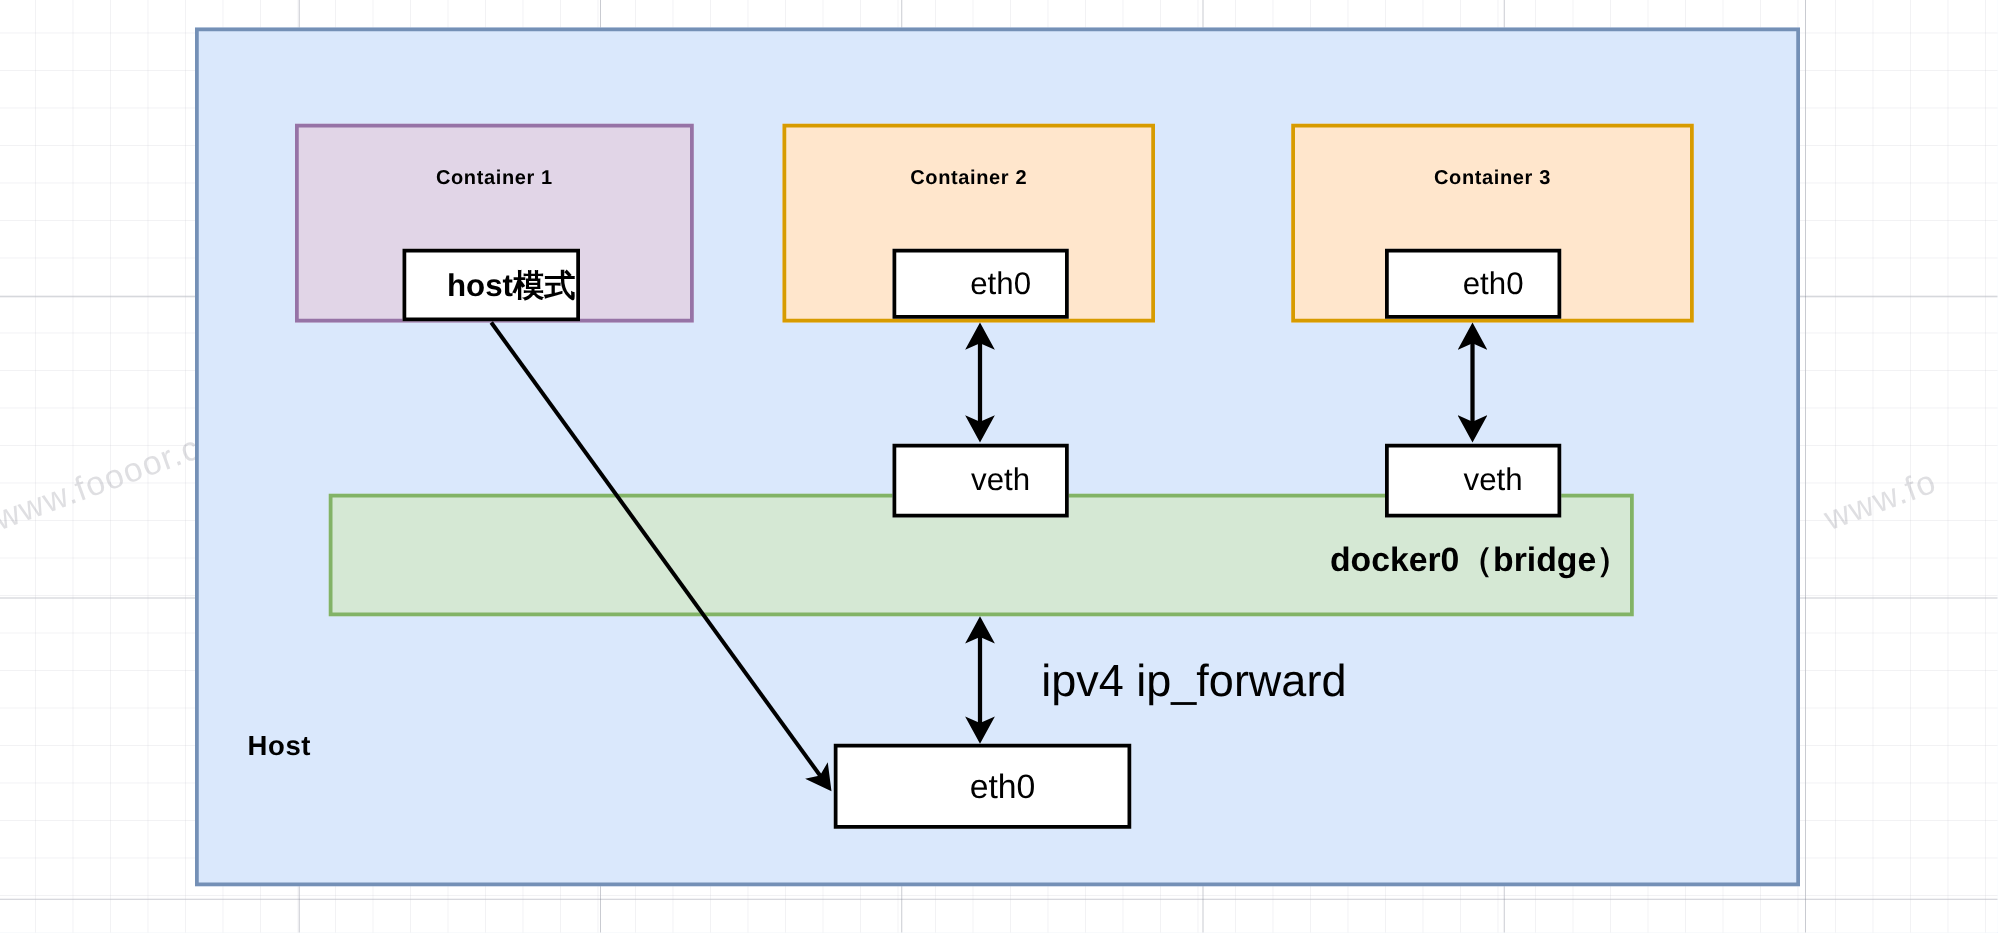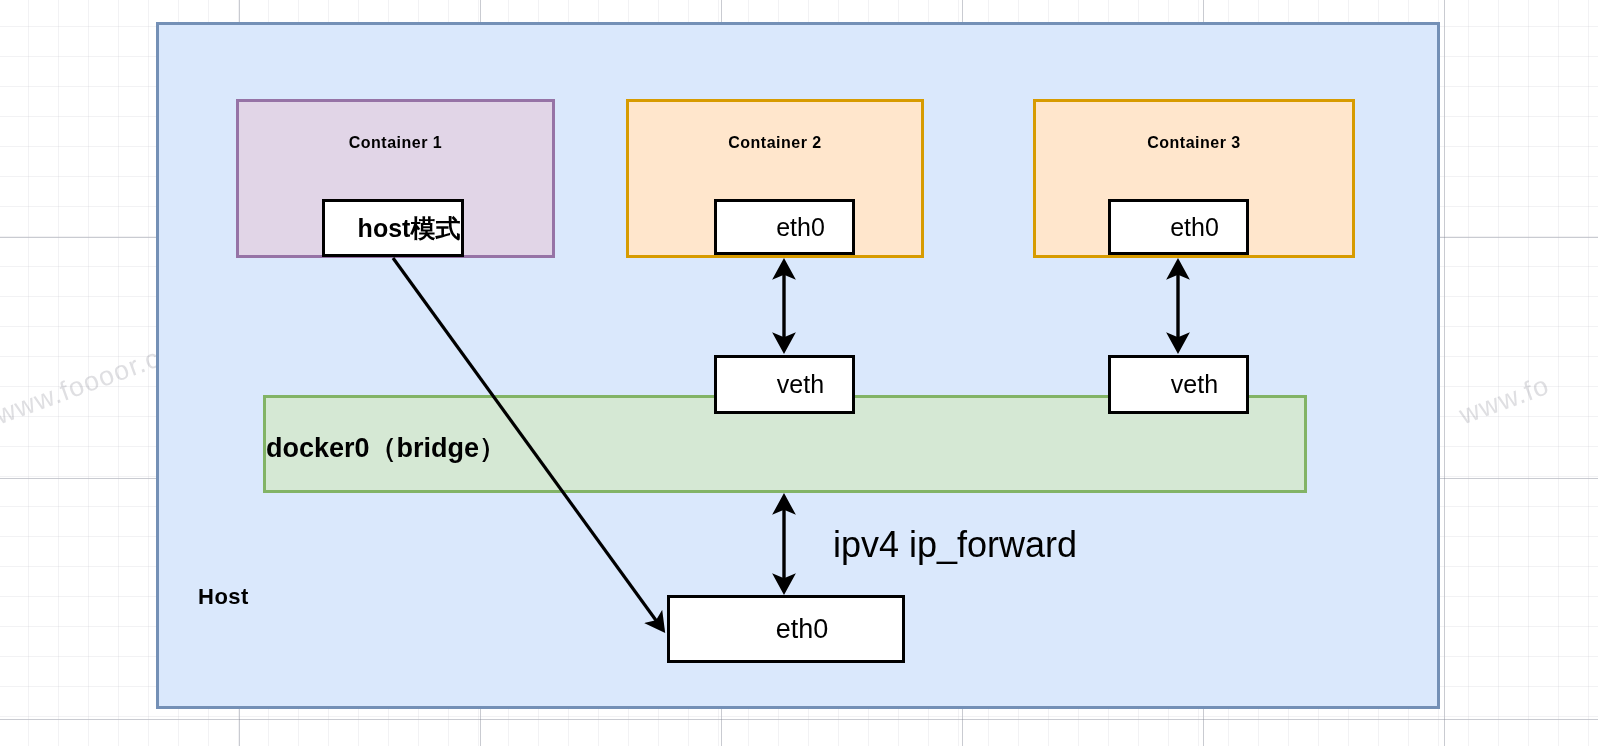--- a/index.html
+++ b/index.html
@@ -139,21 +139,21 @@
     box-sizing: border-box;
     left: 263px; top: 395px;
     width: 1044px; height: 98px;
     background: #d5e8d4;
     border: 3px solid #82b366;
   }
   #docker0-label {
     position: absolute;
     left: 0; right: 0;
     top: 32px;
-    text-align: left;
+    text-align: right;
     font-size: 27px;
     font-weight: bold;
     color: #000;
   }
 
   #ipforward-label {
     position: absolute;
     left: 833px; top: 524px;
     font-size: 36px;
     color: #000;

